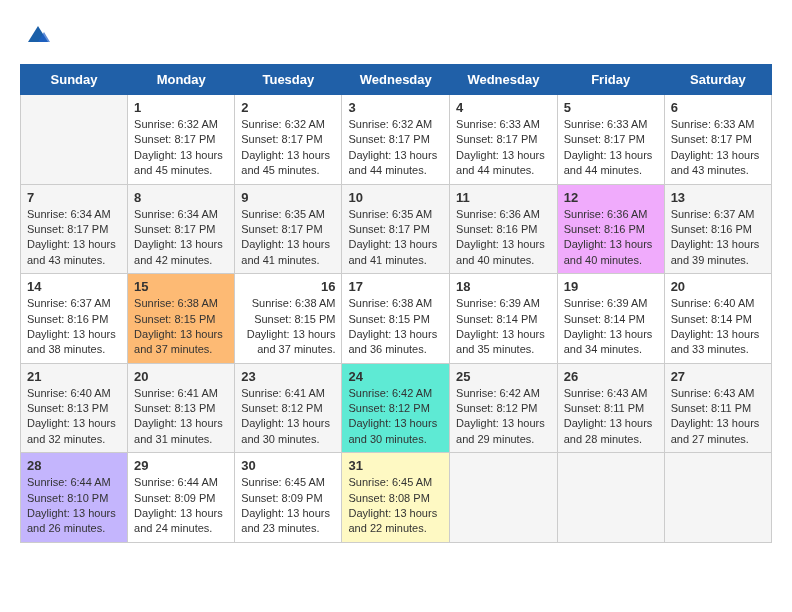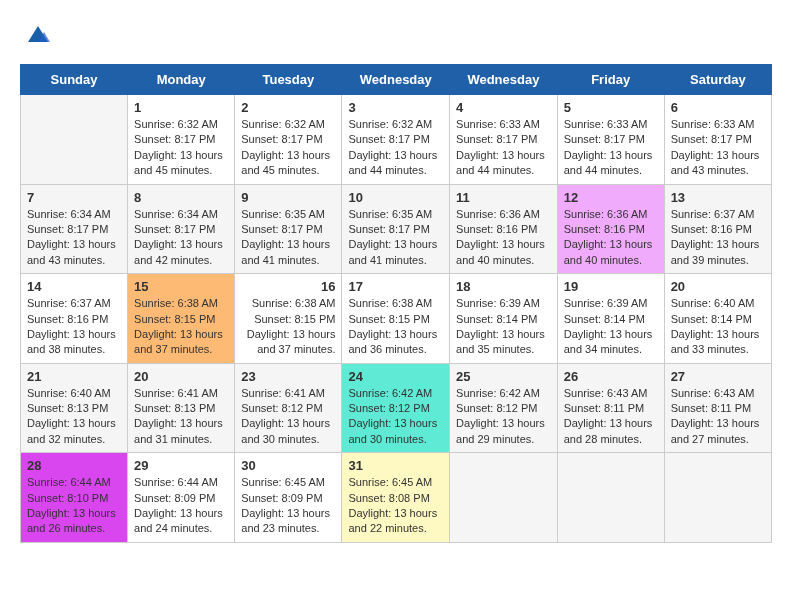--- a/index.html
+++ b/index.html
@@ -242,21 +242,21 @@
         <td style="background-color: rgb(245, 245, 245);">
           <span class="day-number">26</span>
           <div class="day-info">Sunrise: 6:43 AM<br>Sunset: 8:11 PM<br>Daylight: 13 hours<br>and 28 minutes.</div>
         </td>
         <td style="background-color: rgb(245, 245, 245);">
           <span class="day-number">27</span>
           <div class="day-info">Sunrise: 6:43 AM<br>Sunset: 8:11 PM<br>Daylight: 13 hours<br>and 27 minutes.</div>
         </td>
       </tr>
       <tr>
-        <td style="background-color: #d946ef;">
+        <td style="background-color: #c4b5fd;">
           <span class="day-number">28</span>
           <div class="day-info">Sunrise: 6:44 AM<br>Sunset: 8:10 PM<br>Daylight: 13 hours<br>and 26 minutes.</div>
         </td>
         <td style="background-color: rgb(255, 255, 255);">
           <span class="day-number">29</span>
           <div class="day-info">Sunrise: 6:44 AM<br>Sunset: 8:09 PM<br>Daylight: 13 hours<br>and 24 minutes.</div>
         </td>
         <td style="background-color: rgb(255, 255, 255); margin-top: 31px;">
           <span class="day-number">30</span>
           <div class="day-info">Sunrise: 6:45 AM<br>Sunset: 8:09 PM<br>Daylight: 13 hours<br>and 23 minutes.</div>

